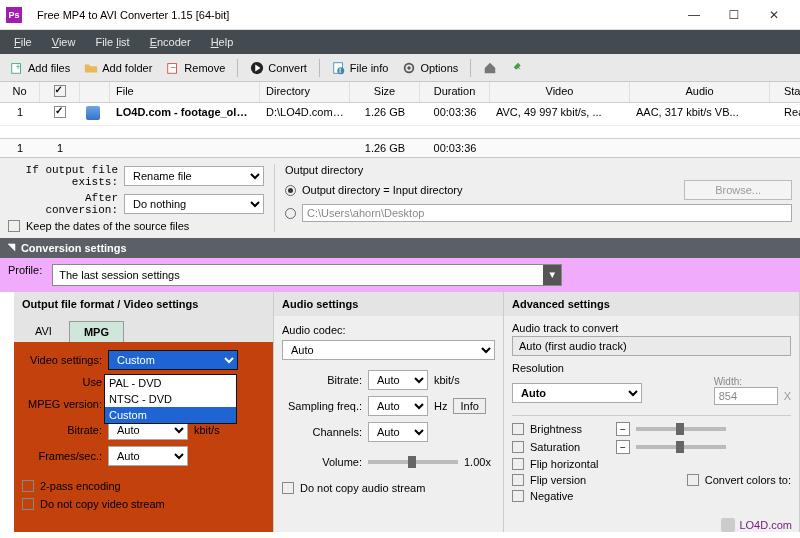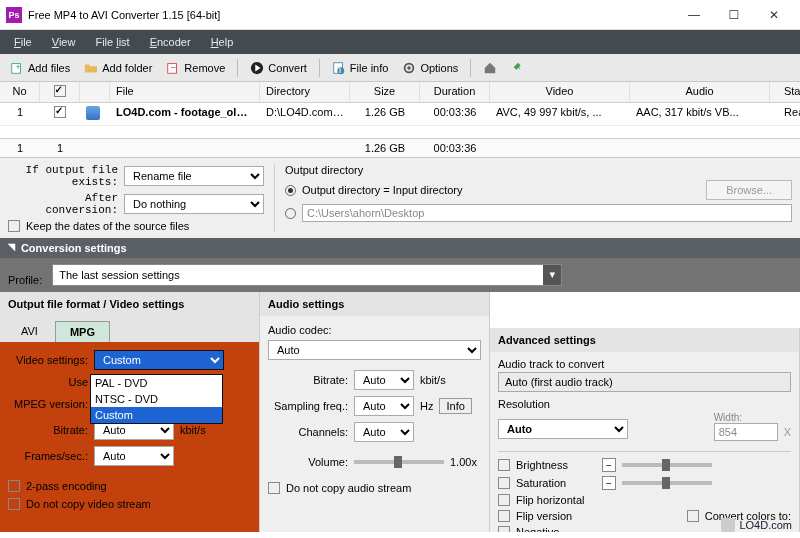--- a/index.html
+++ b/index.html
@@ -1,18 +1,18 @@
 <!DOCTYPE html>
 <html><head>
 <meta charset="utf-8">
 <style>
 * { box-sizing: border-box; margin: 0; padding: 0; font-family: "Segoe UI", Tahoma, sans-serif; font-size: 11px; }
 body { background: #fff; width: 800px; height: 538px; overflow: hidden; position: relative; }
 .titlebar { height: 30px; background: #fff; display: flex; align-items: center; padding: 0 6px; border-bottom: 1px solid #ddd; }
-.titlebar .logo { width: 16px; height: 16px; background: #a21caf; color: #fff; font-size: 9px; font-weight: bold; display: flex; align-items: center; justify-content: center; margin-right: 6px; }
+.titlebar .logo { width: 16px; height: 16px; background: #a21caf; color: #fff; font-size: 9px; font-weight: bold; display: flex; align-items: center; justify-content: center; margin-right: 15px; }
 .titlebar .title { flex: 1; }
 .titlebar .winbtn { width: 40px; height: 26px; display: flex; align-items: center; justify-content: center; font-size: 12px; color: #333; }
 .menubar { height: 24px; background: #444b50; display: flex; align-items: center; padding: 0 4px; }
 .menubar .mitem { color: #e8e8e8; padding: 4px 10px; }
 .menubar .mitem u { text-decoration: underline; }
 .toolbar { height: 28px; background: #e9e9e9; border-bottom: 1px solid #c8c8c8; display: flex; align-items: center; padding: 0 4px; gap: 2px; }
 .toolbar .tbtn { display: flex; align-items: center; gap: 4px; padding: 3px 6px; }
 .tbtn .ic { width: 14px; height: 14px; display: inline-flex; align-items: center; justify-content: center; }
 .tbtn .ic svg { width: 14px; height: 14px; }
 .thead { display: grid; grid-template-columns: 40px 40px 30px 150px 90px 70px 70px 140px 140px 60px; background: #f4f4f4; border-bottom: 1px solid #cfcfcf; }
@@ -22,47 +22,47 @@
 .chk { width: 12px; height: 12px; border: 1px solid #888; display: inline-block; position: relative; }
 .chk.checked::after { content: "✓"; position: absolute; top: -2px; left: 0; font-size: 10px; font-weight: bold; }
 .tfoot { display: grid; grid-template-columns: 40px 40px 30px 150px 90px 70px 70px 140px 140px 60px; border-top: 1px solid #cfcfcf; margin-top: 12px; background: #fafafa; }
 .tfoot > div { padding: 3px 6px; }
 .options { background: #efefef; padding: 6px 8px; display: flex; gap: 10px; border-top: 1px solid #c8c8c8; }
 .optcol { display: flex; flex-direction: column; gap: 4px; }
 .row { display: flex; align-items: center; gap: 6px; }
 .row label { text-align: right; font-family: Liberation Mono, monospace; }
 select, input[type=text] { border: 1px solid #aaa; background: #fff; padding: 2px 4px; font-size: 11px; }
 .outdir { flex: 1; }
-.browsebtn { border: 1px solid #bbb; background: #f4f4f4; color: #999; padding: 3px 19px; }
+.browsebtn { border: 1px solid #bbb; background: #f4f4f4; color: #999; padding: 3px 30px; }
 .section-hdr { background: #5a6066; color: #fff; padding: 4px 8px; font-weight: bold; display: flex; align-items: center; gap: 6px; }
 .section-hdr::before { content: "◣"; font-size: 9px; transform: rotate(180deg); }
-.profilebar { background: #737373; padding: 6px 8px; display: flex; align-items: flex-end; gap: 10px; }
+.profilebar { background: #f0abfc; padding: 6px 8px; display: flex; align-items: flex-start; gap: 10px; }
 .profilebar .pselect { flex: 1; max-width: 510px; border: 1px solid #888; background: #fff; padding: 4px 6px; display: flex; }
 .lower { display: flex; height: 240px; }
 .panel { border-right: 1px solid #ccc; padding: 0; display: flex; flex-direction: column; }
 .panel-hdr { font-weight: bold; padding: 6px 8px; background: #e4e4e4; }
-.vidpanel { width: 260px; background: #cfe7da; }
+.vidpanel { width: 260px; background: #cfe7da; margin-left: 14px; }
 .tabs { display: flex; background: #e4e4e4; padding: 4px 6px 0 6px; gap: 2px; }
 .tab { padding: 4px 14px; background: #e4e4e4; border: 1px solid transparent; }
 .tab.active { background: #cfe7da; border: 1px solid #999; border-bottom: 1px solid #cfe7da; font-weight: bold; position: relative; top: 1px; }
 .vidbody { background: #c2410c; padding: 8px; flex: 1; position: relative; }
 .formrow { display: flex; align-items: center; gap: 6px; margin-bottom: 6px; }
 .formrow .lbl { width: 80px; text-align: right; }
 .dropdown-open { position: absolute; background: #fff; border: 1px solid #111; z-index: 50; width: 133px; }
 .dropdown-open .opt { padding: 2px 4px; }
 .dropdown-open .opt.sel { background: #1e64d2; color: #fff; }
 .audpanel { width: 230px; background: #efefef; }
 .audbody { padding: 8px; flex: 1; }
-.advpanel { flex: 1; background: #efefef; margin-top: 36px; }
+.advpanel { flex: 1; background: #efefef; }
 .advbody { padding: 6px 8px; flex: 1; overflow: hidden; }
 .advrow { display: flex; align-items: center; gap: 6px; margin-bottom: 4px; }
 .slider { width: 90px; height: 4px; background: #bbb; position: relative; }
 .slider::before { content: ""; position: absolute; top: -4px; left: 40px; width: 8px; height: 12px; background: #666; }
 .minus { width: 14px; height: 14px; border: 1px solid #888; background: #fff; display: flex; align-items: center; justify-content: center; font-size: 10px; }
-.watermark { position: absolute; right: 8px; bottom: 6px; color: #0f172a; font-size: 12px; display: flex; align-items: center; gap: 4px; pointer-events: none; }
+.watermark { position: absolute; right: 8px; bottom: 6px; color: #701a75; font-size: 12px; display: flex; align-items: center; gap: 4px; pointer-events: none; }
 .watermark .wmlogo { width: 14px; height: 14px; background: #ccc; border-radius: 2px; }
 .radio { width: 11px; height: 11px; border: 1px solid #666; border-radius: 50%; display: inline-block; position: relative; }
 .radio.on::after { content: ""; position: absolute; top: 2px; left: 2px; width: 5px; height: 5px; background: #333; border-radius: 50%; }
 .ficon { width: 14px; height: 14px; background: linear-gradient(#6aa6e6,#3771c8); border-radius: 2px; display: inline-block; }
 </style>
 </head>
 <body>
 
 <div class="titlebar">
   <div class="logo">Ps</div>

